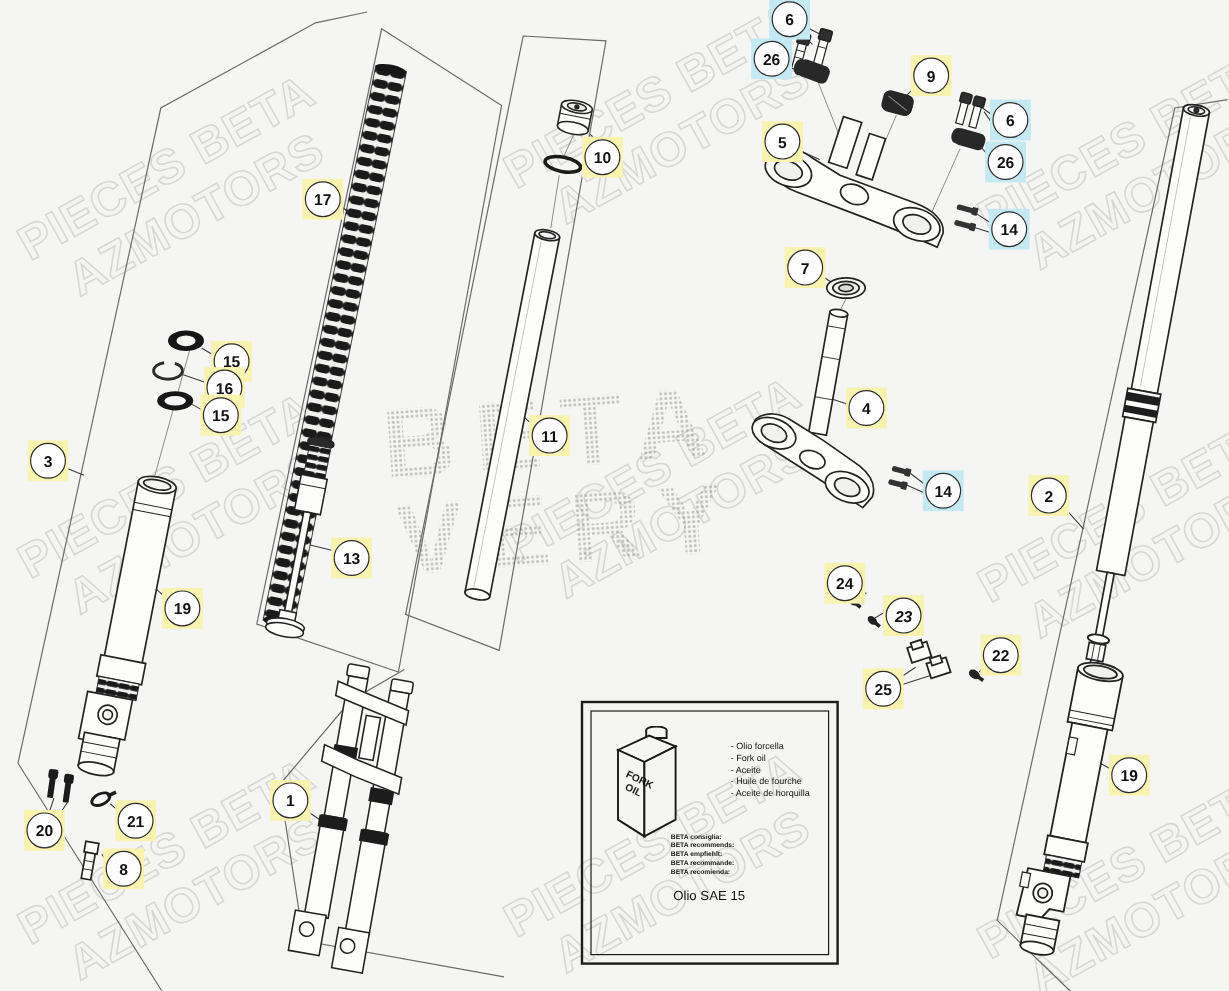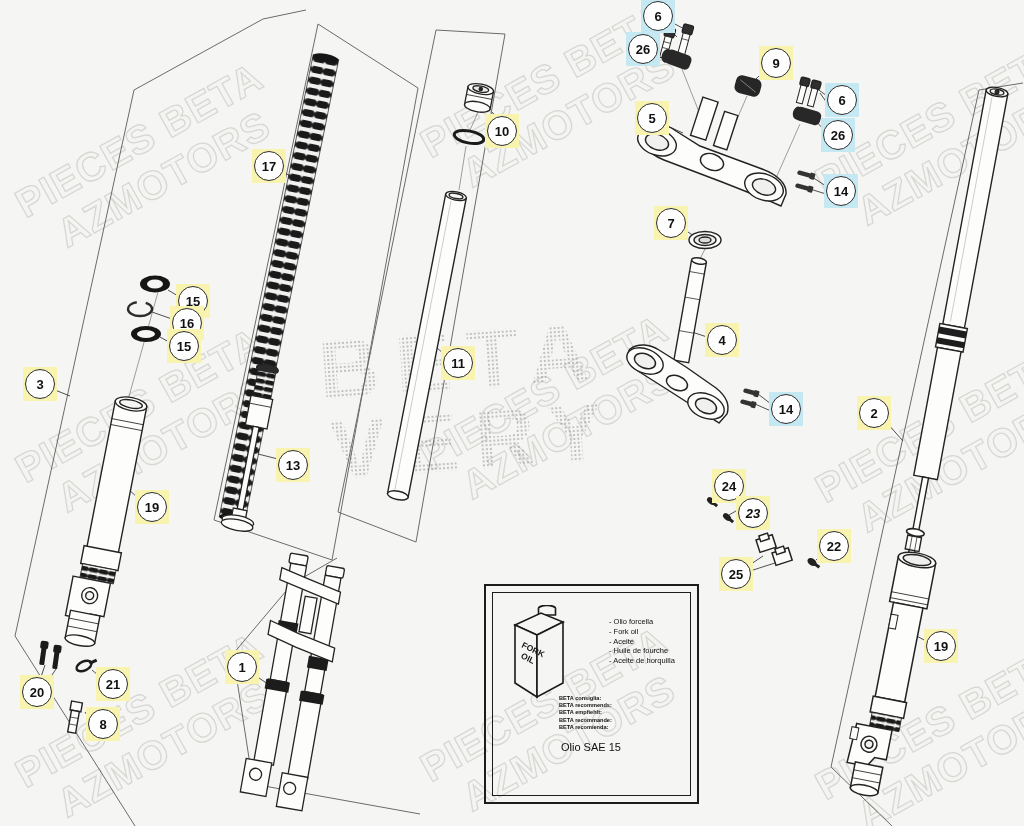--- a/index.html
+++ b/index.html
@@ -567,21 +567,21 @@
     <span class="co-circle">
       <span class="co-num">11</span>
     </span>
   </div>
       <div class="callout" style="left: 856px; top: 395px; --hl: #f8f3ae;">
     <span class="co-hl"></span>
     <span class="co-circle">
       <span class="co-num">2</span>
     </span>
   </div>
-      <div class="callout" style="left: 711px; top: 468px; --hl: #f8f3ae;">
+      <div class="callout" style="left: 686px; top: 468px; --hl: #f8f3ae;">
     <span class="co-hl"></span>
     <span class="co-circle">
       <span class="co-num">24</span>
     </span>
   </div>
       <div class="callout" style="left: 735px; top: 495px; font-style: italic; --hl: #f8f3ae;">
     <span class="co-hl"></span>
     <span class="co-circle">
       <span class="co-num">23</span>
     </span>

